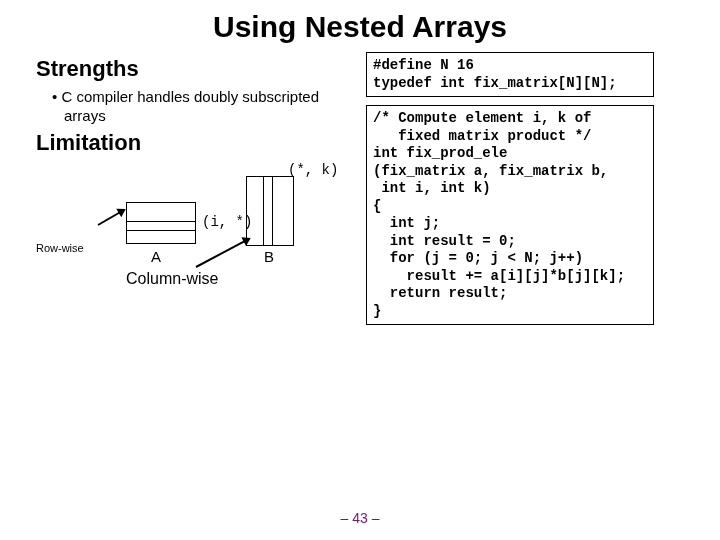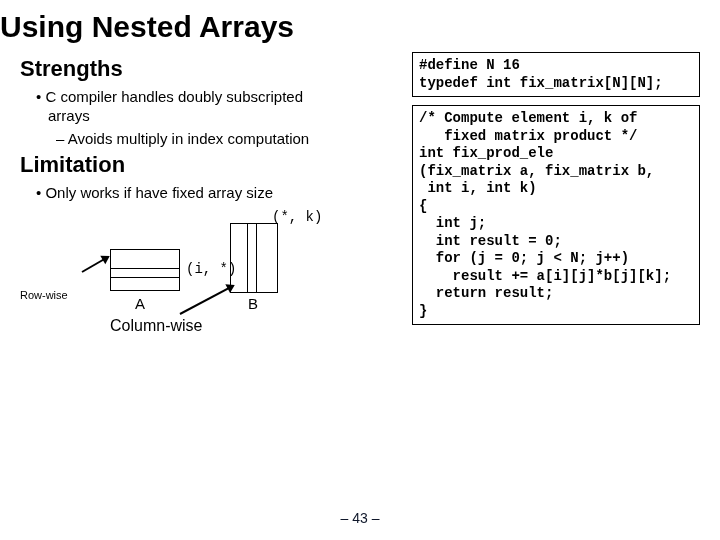--- a/index.html
+++ b/index.html
@@ -5,29 +5,29 @@
   * { box-sizing: border-box; margin: 0; padding: 0; }
   body {
     width: 720px;
     height: 540px;
     background: #fff;
     font-family: Arial, Helvetica, sans-serif;
     position: relative;
     overflow: hidden;
   }
   .title {
+    text-align: center;
     font-size: 30px;
     font-weight: bold;
     padding-top: 10px;
     padding-bottom: 8px;
   }
   .content {
     display: flex;
-    padding: 0 20px;
-    justify-content: space-between;
+    padding: 0 36px;
   }
   .left {
     width: 330px;
     padding-right: 10px;
   }
   .right {
     width: 288px;
   }
   .section-head {
     font-size: 22px;
@@ -129,36 +129,34 @@
     border-left: 8px solid #000;
     border-top: 5px solid transparent;
     border-bottom: 5px solid transparent;
   }
   .pagenum {
     position: absolute;
     bottom: 14px;
     width: 100%;
     text-align: center;
     font-size: 14px;
-    color: #0f172a;
+    color: #701a75;
   }
 </style>
 </head>
 <body>
 
 <div class="title">Using Nested Arrays</div>
 
 <div class="content">
   <div class="left">
     <div class="section-head">Strengths</div>
     <div class="bullet">C compiler handles doubly subscripted arrays</div>
-    <div class="subbullet">Avoids multiply in index computation</div>
 
     <div class="section-head">Limitation</div>
-    <div class="bullet">Only works if have fixed array size</div>
 
     <div class="diagram">
       <span class="lbl stark">(*, k)</span>
       <div class="matrix b">
         <div class="colband"></div>
       </div>
       <div class="matrix a">
         <div class="rowband"></div>
       </div>
       <span class="lbl istar">(i, *)</span>

